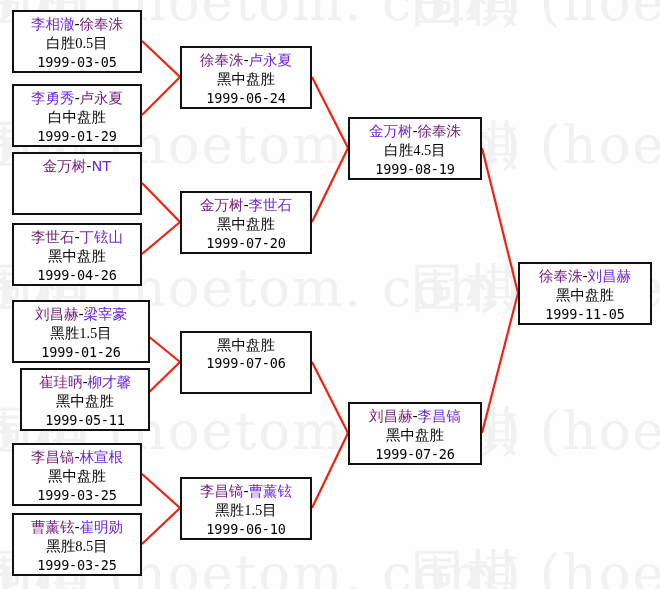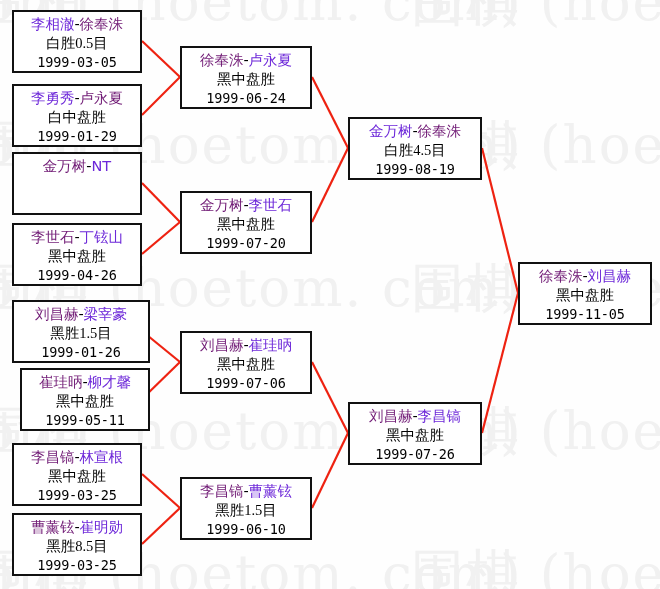--- a/index.html
+++ b/index.html
@@ -163,21 +163,20 @@
         <div class="players"><span class="w">徐奉洙</span><span class="sep">-</span><span class="l">卢永夏</span></div>
         <div class="result">黑中盘胜</div>
         <div class="date">1999-06-24</div>
       </div>
       <div class="box" style="left: 180px; top: 191px; width: 132px; height: 63px; border-color: rgb(17, 17, 17);">
         <div class="players"><span class="w">金万树</span><span class="sep">-</span><span class="l">李世石</span></div>
         <div class="result">黑中盘胜</div>
         <div class="date">1999-07-20</div>
       </div>
       <div class="box" style="left: 180px; top: 331px; width: 132px; height: 63px; border-color: rgb(17, 17, 17);">
-        <div class="players"><span class="w">刘昌赫</span><span class="sep">-</span><span class="l">崔珪昞</span></div>
         <div class="result">黑中盘胜</div>
         <div class="date">1999-07-06</div>
       </div>
       <div class="box" style="left: 180px; top: 477px; width: 132px; height: 63px; border-color: rgb(17, 17, 17);">
         <div class="players"><span class="w">李昌镐</span><span class="sep">-</span><span class="l">曹薰铉</span></div>
         <div class="result">黑胜1.5目</div>
         <div class="date">1999-06-10</div>
       </div>
       <div class="box" style="left: 348px; top: 117px; width: 134px; height: 63px; border-color: rgb(17, 17, 17);">
         <div class="players"><span class="l">金万树</span><span class="sep">-</span><span class="w">徐奉洙</span></div>

